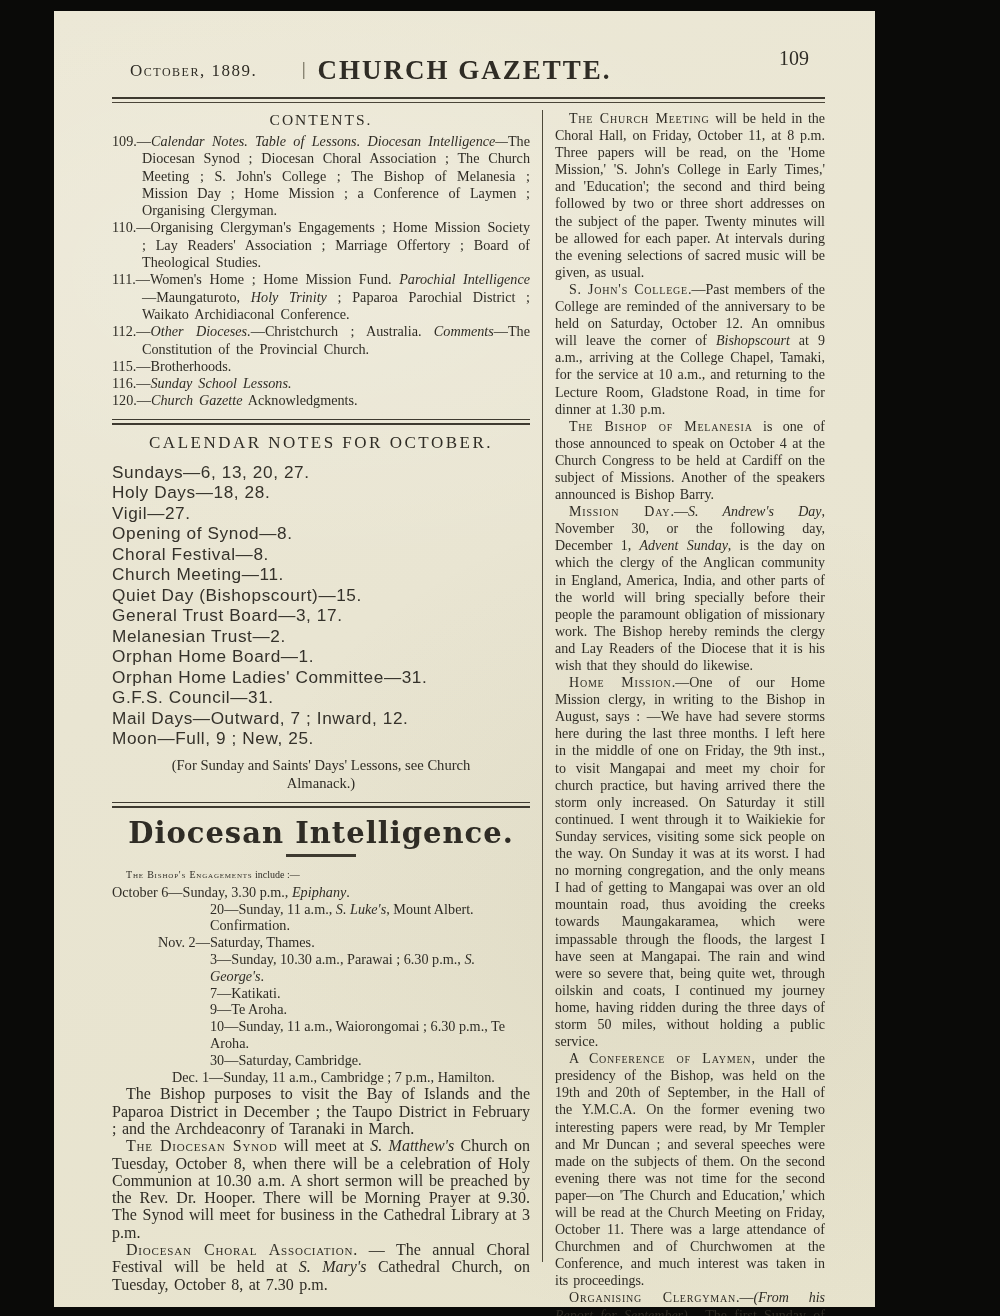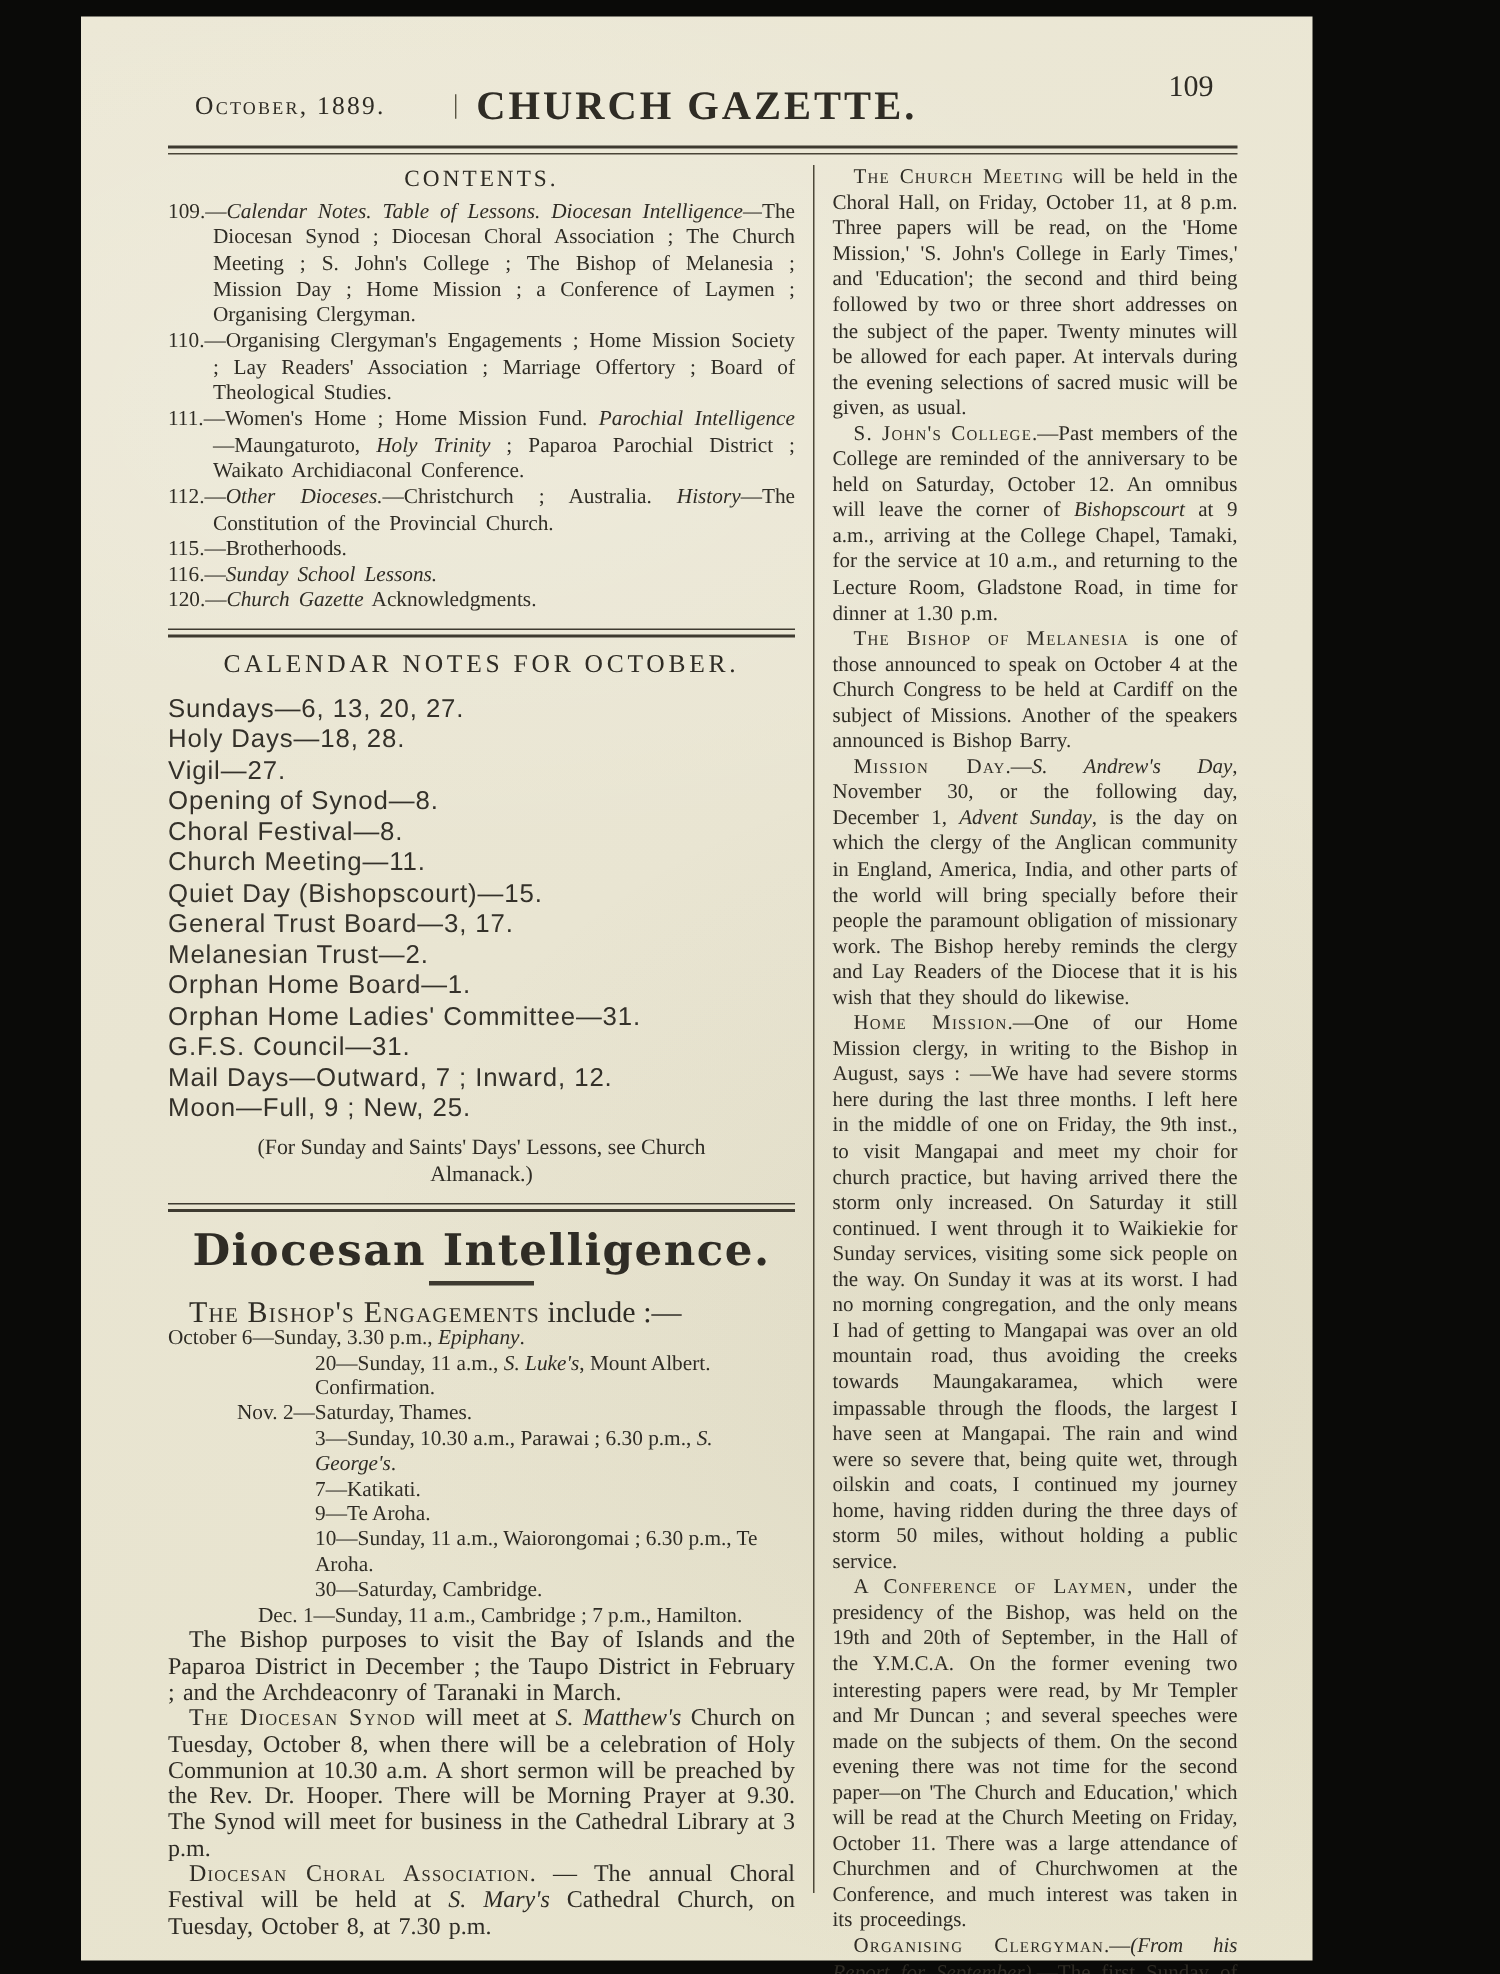--- a/index.html
+++ b/index.html
@@ -23,21 +23,21 @@
   .col-divider{width:1px;background:#4d4839;height:1152px;}
   .col-right{flex:1;padding-left:12px;box-sizing:border-box;}
   .contents-heading{text-align:center;font-size:15.5px;letter-spacing:2px;margin:1px 0 4px;}
   .contents-item{font-size:14.2px;line-height:17.3px;text-align:justify;padding-left:30px;text-indent:-30px;word-spacing:2.5px;}
   .sec-rule{height:3px;border-top:1px solid #3e3a30;border-bottom:2px solid #3e3a30;margin:9px 0 8px;}
   .cal-heading{text-align:center;font-size:17px;letter-spacing:2.5px;margin:6px 0 9px;}
   .cal-entry{font-family:"Liberation Sans","DejaVu Sans",sans-serif;font-size:17.2px;line-height:20.5px;letter-spacing:.6px;color:#34312a;}
   .cal-note{text-align:center;font-size:14.6px;line-height:18.5px;margin:7px 24px 0;}
   .di-heading{text-align:center;font-family:"DejaVu Serif",serif;font-size:29px;font-weight:bold;letter-spacing:1px;margin:6px 0 4px;}
   .di-underline{width:70px;height:3px;background:#3e3a30;margin:0 auto 9px;}
-  .di-intro{font-size:20px;line-height:18px;text-indent:14px;}
+  .di-intro{font-size:10px;line-height:18px;text-indent:14px;}
   .eng{font-size:14.2px;line-height:16.8px;}
   .eng.i1{padding-left:46px;}
   .eng.i2{padding-left:98px;}
   .eng.i3{padding-left:60px;}
   .para{font-size:16px;line-height:17.3px;text-align:justify;text-indent:14px;word-spacing:1.5px;margin:0;}
   .col-right .para{font-size:14px;line-height:17.1px;}
   .seg-sc{font-variant:small-caps;letter-spacing:.8px;}
   .seg-i{font-style:italic;}
 </style>
 </head>
@@ -51,21 +51,21 @@
   <div class="h-page">109</div>
   <div class="h-rule"></div>
 
   <div class="columns">
 
     <div class="col-left">
       <div class="contents-heading">CONTENTS.</div>
       <div class="contents-item"><span>109.—</span><span class="seg-i">Calendar Notes. Table of Lessons. Diocesan Intelligence—</span><span>The Diocesan Synod ; Diocesan Choral Association ; The Church Meeting ; S. John's College ; The Bishop of Melanesia ; Mission Day ; Home Mission ; a Conference of Laymen ; Organising Clergyman.</span></div>
       <div class="contents-item"><span>110.—Organising Clergyman's Engagements ; Home Mission Society ; Lay Readers' Association ; Marriage Offertory ; Board of Theological Studies.</span></div>
       <div class="contents-item"><span>111.—Women's Home ; Home Mission Fund. </span><span class="seg-i">Parochial Intelligence</span><span>—Maungaturoto, </span><span class="seg-i">Holy Trinity</span><span> ; Paparoa Parochial District ; Waikato Archidiaconal Conference.</span></div>
-      <div class="contents-item"><span>112.—</span><span class="seg-i">Other Dioceses.</span><span>—Christchurch ; Australia. </span><span class="seg-i">History</span><span>—The Constitution of the Provincial Church.</span></div>
+      <div class="contents-item"><span>112.—</span><span class="seg-i">Other Dioceses.</span><span>—Christchurch ; Australia. </span><span class="seg-i">Comments</span><span>—The Constitution of the Provincial Church.</span></div>
       <div class="contents-item"><span>115.—Brotherhoods.</span></div>
       <div class="contents-item"><span>116.—</span><span class="seg-i">Sunday School Lessons.</span></div>
       <div class="contents-item"><span>120.—</span><span class="seg-i">Church Gazette</span><span> Acknowledgments.</span></div>
 
       <div class="sec-rule"></div>
 
       <div class="cal-heading">CALENDAR NOTES FOR OCTOBER.</div>
       <div class="cal-entry">Sundays—6, 13, 20, 27.</div>
       <div class="cal-entry">Holy Days—18, 28.</div>
       <div class="cal-entry">Vigil—27.</div>

